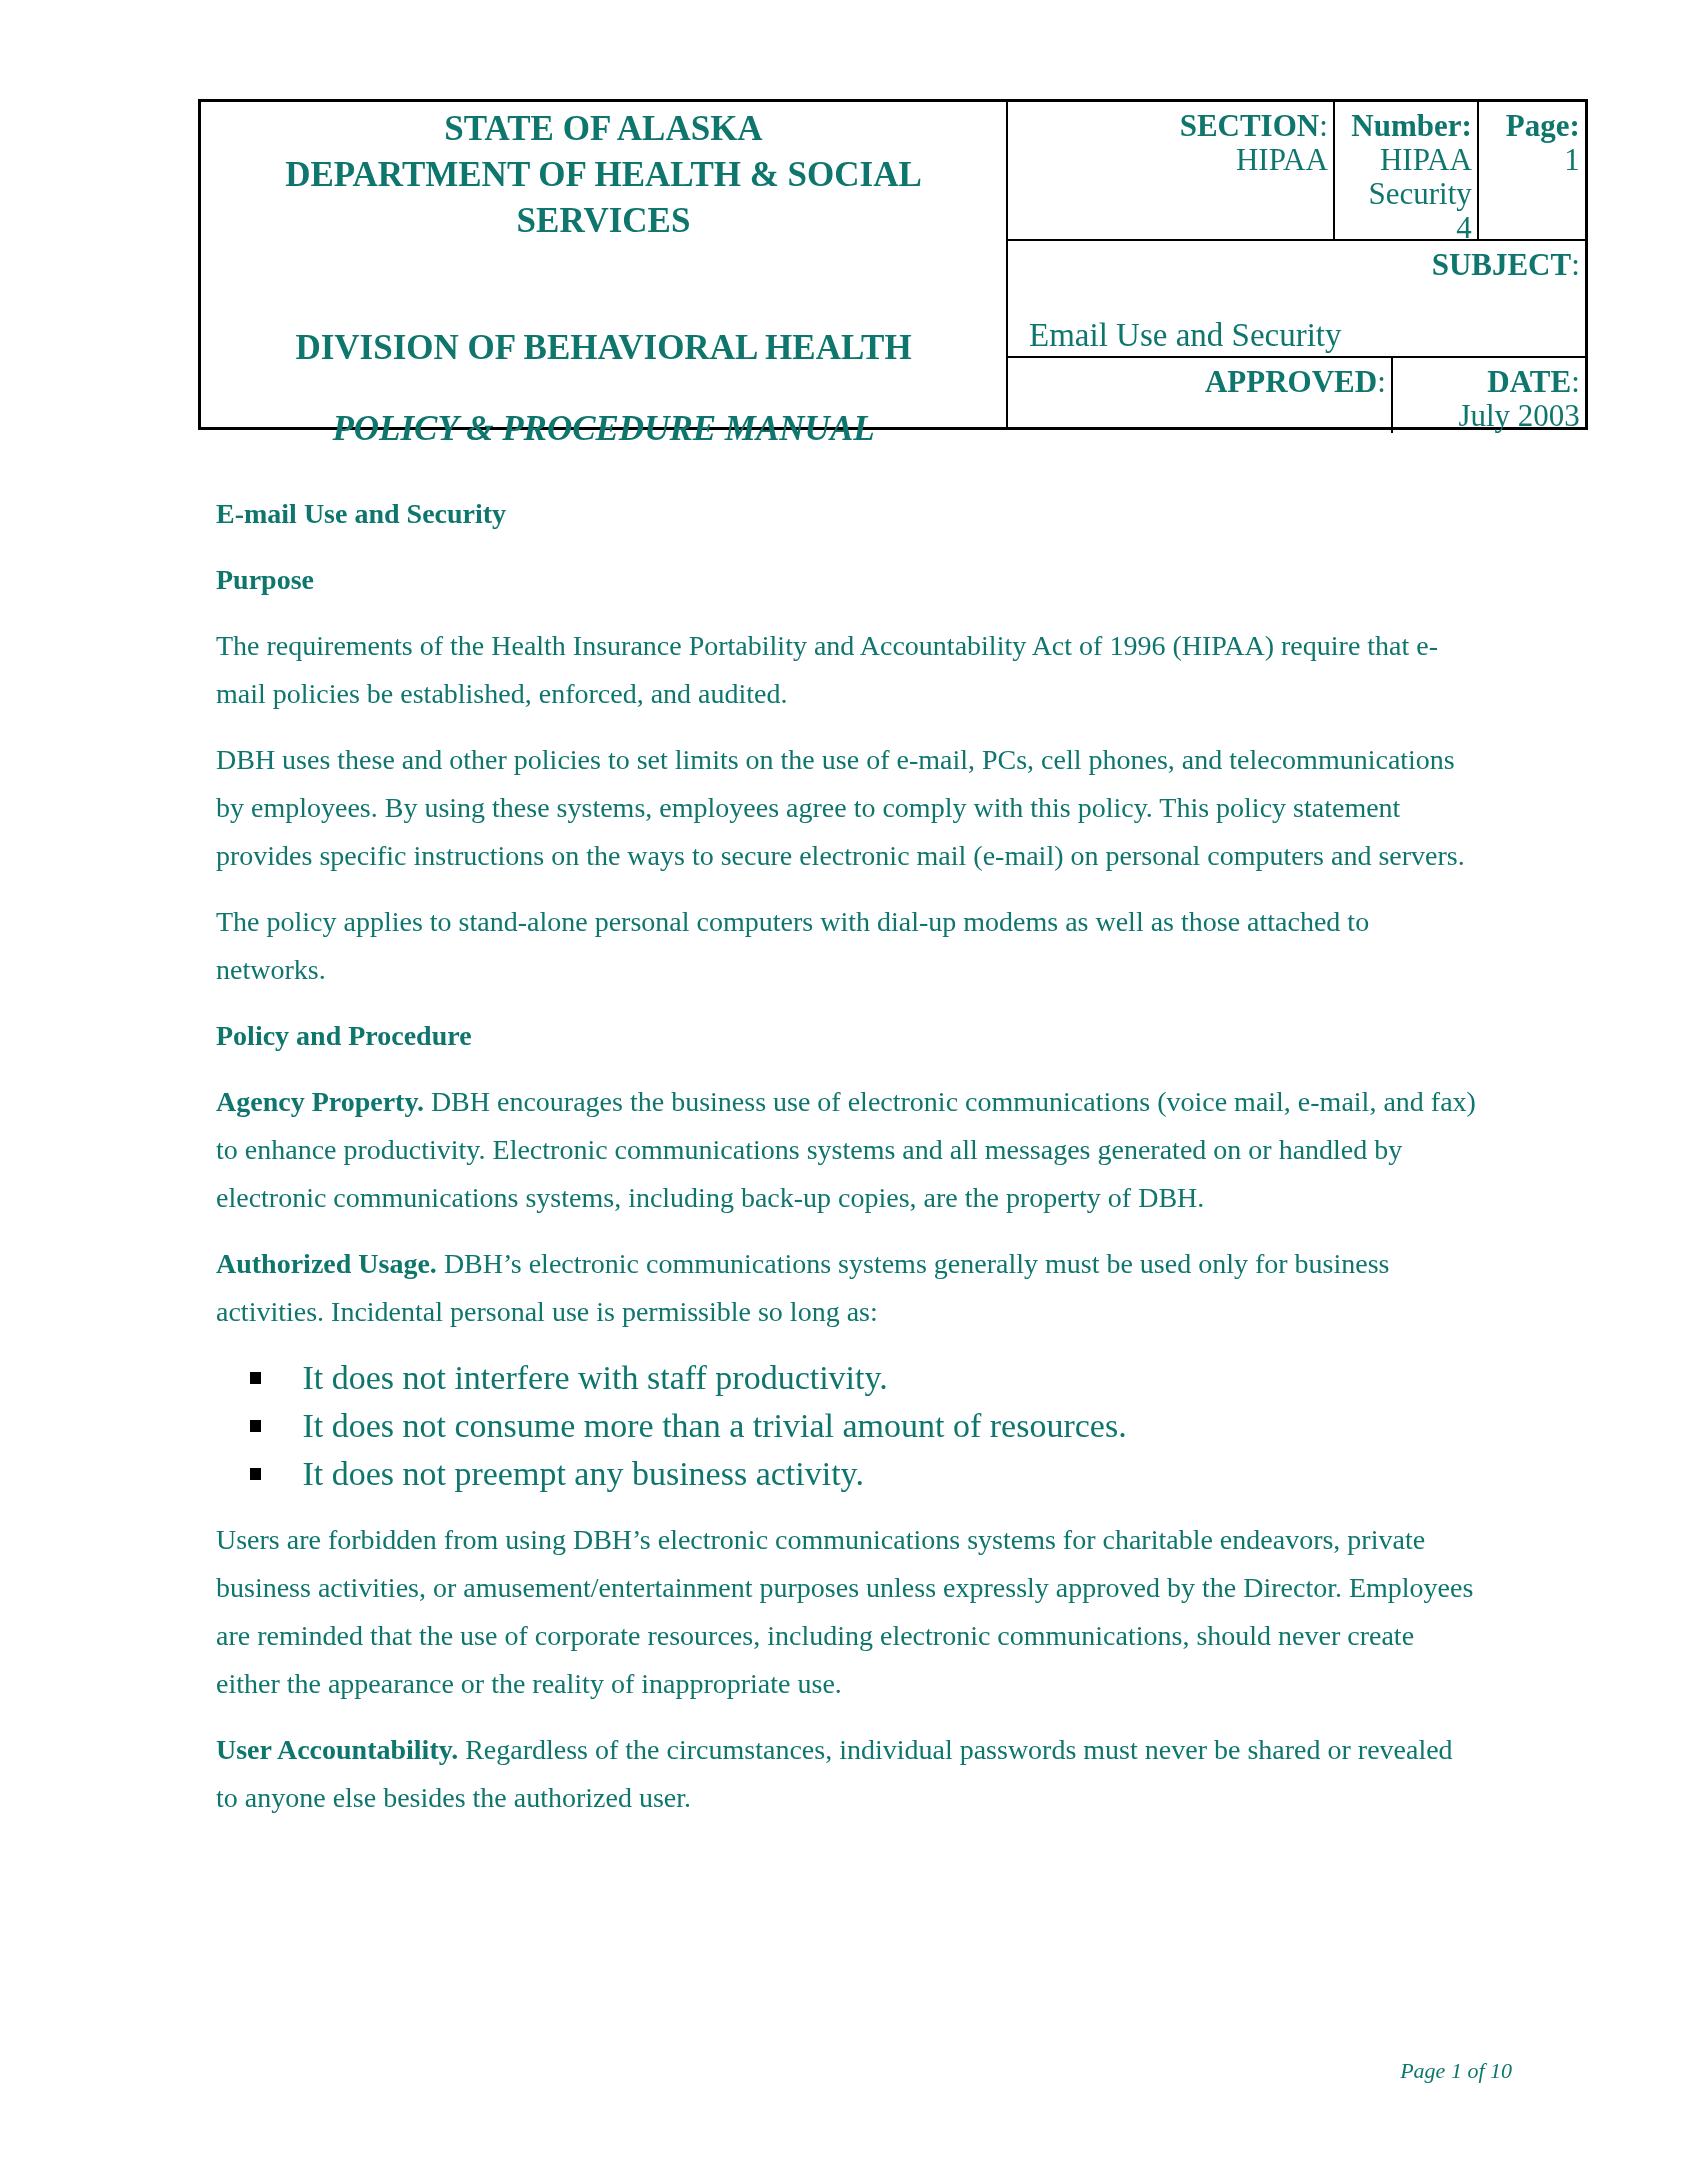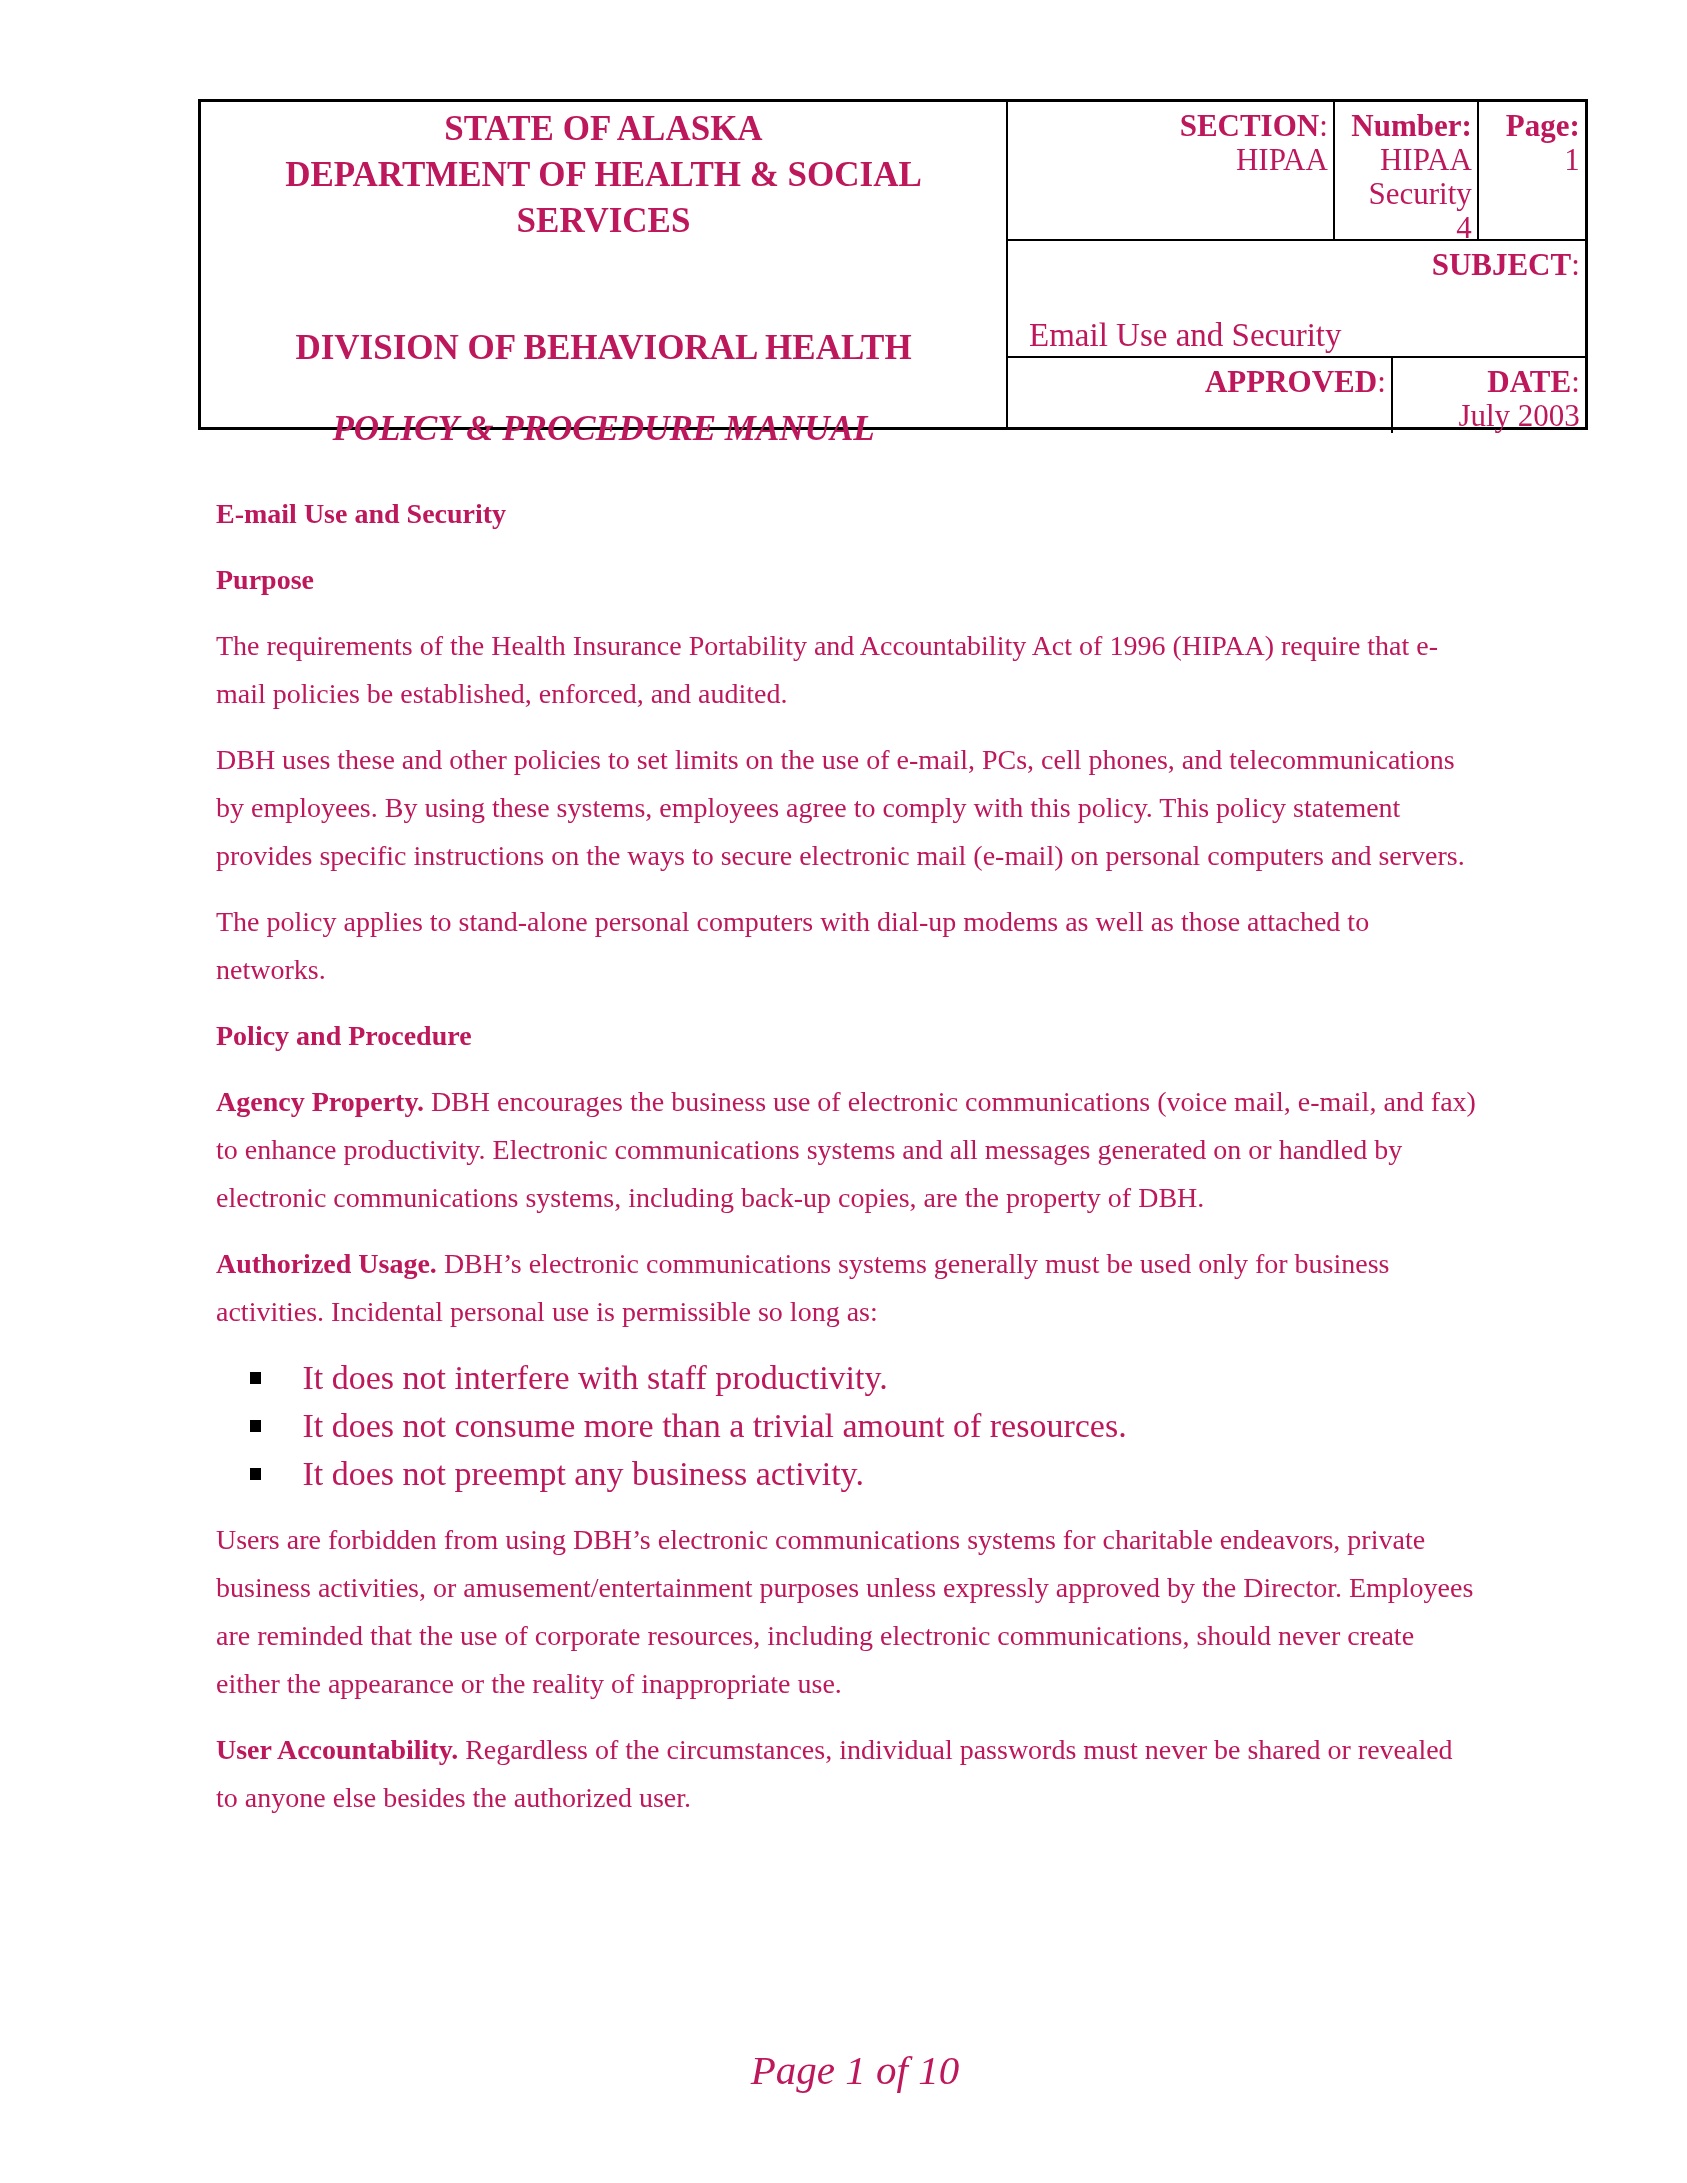--- a/index.html
+++ b/index.html
@@ -1,20 +1,20 @@
 <!DOCTYPE html>
 <html style="font-size:14px"><head>
 <meta charset="utf-8">
 <style>
   html,body{margin:0;padding:0;background:#e8e8e8;}
   .page{
     position:relative;
     width:1687px;height:2184px;
     background:#ffffff;
-    color:#be185d;
+    color:#0f766e;
     font-family:"Liberation Serif","DejaVu Serif",serif;
     overflow:hidden;
   }
 
   
   .htable{
     position:absolute;left:198px;top:99px;
     width:1390px;height:331px;
     border:3.5px solid #000;
     box-sizing:border-box;
@@ -70,23 +70,23 @@
   .b9{margin-bottom:24.5px;}
 
   .bullets{list-style:none;margin:0;padding:0 0 0 52px;}
   .bullets li{display:flex;align-items:flex-start;}
   .sq{width:11.4px;height:12.2px;background:#000;margin-top:17.5px;flex:none;}
   .bullet-text{padding-left:41px;}
 
   
   .footer{
     position:absolute;left:198px;top:2053px;width:1314px;
-    text-align:center;
+    text-align:right;
     font-style:italic;
-    font-size:41px;line-height:35px;
+    font-size:22px;line-height:35px;
   }
 </style>
 </head>
 <body>
 
 <div class="page">
 
   <div class="htable">
 
     <div class="org-cell">

